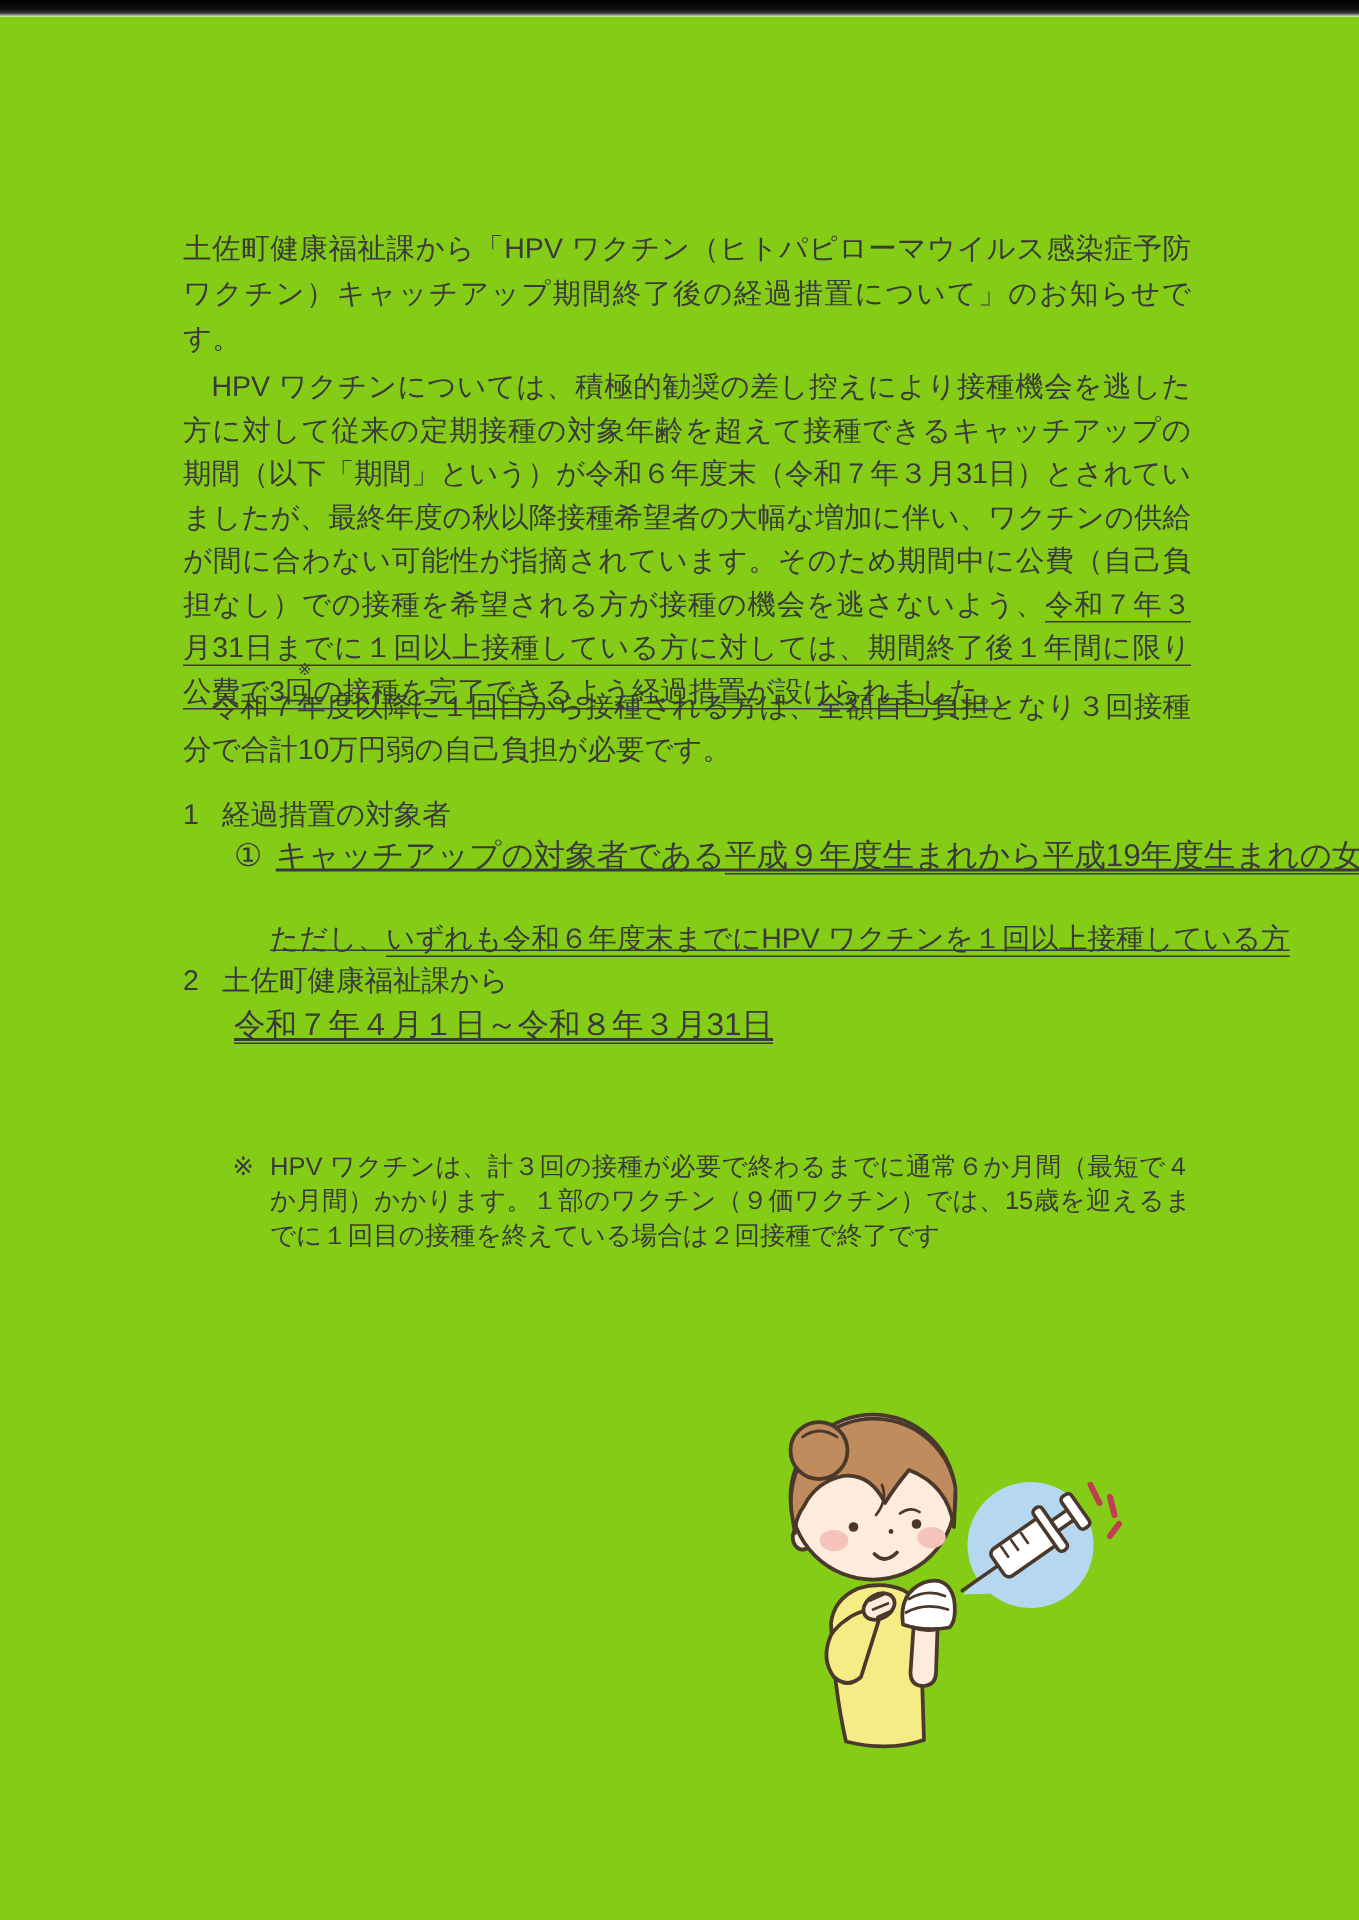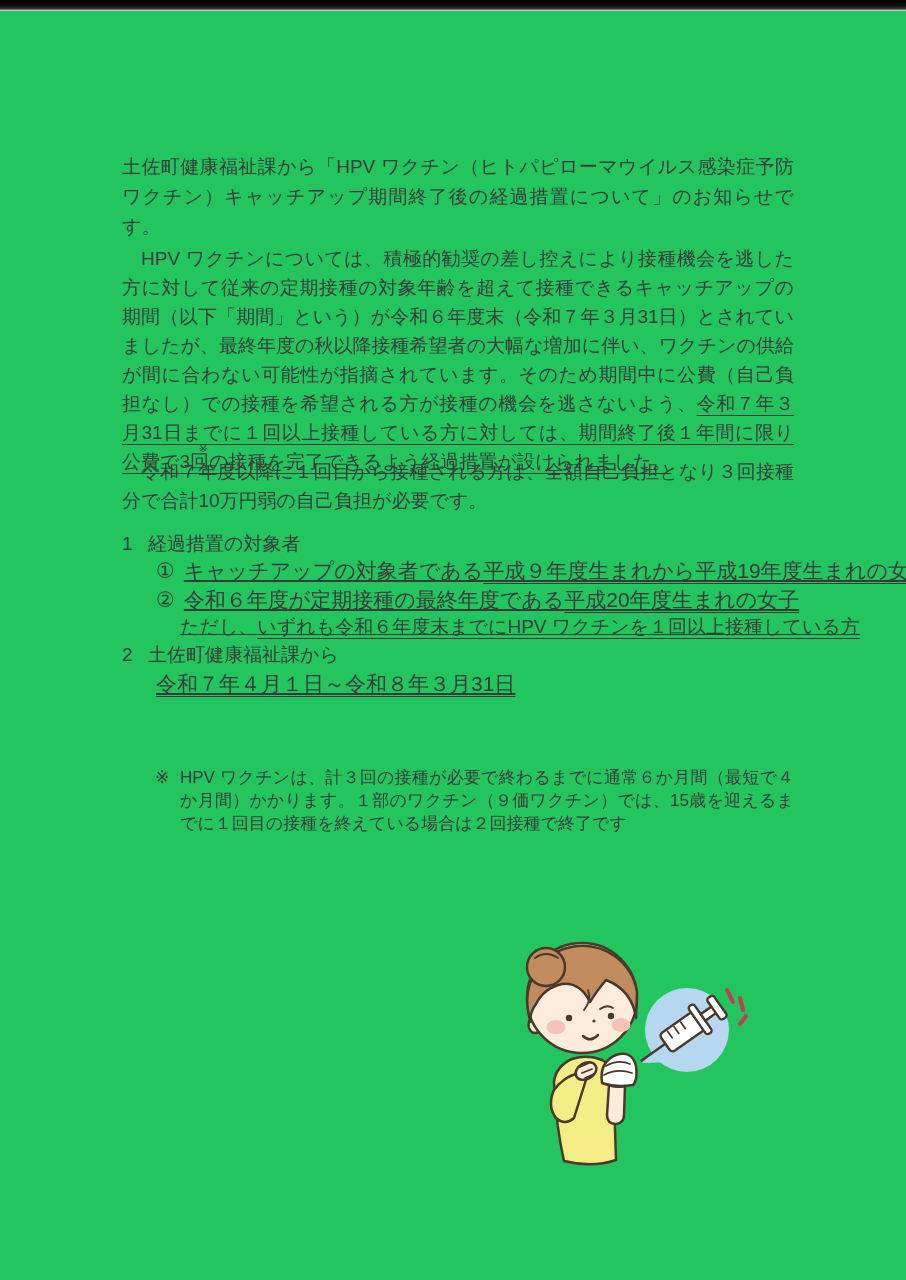--- a/index.html
+++ b/index.html
@@ -1,17 +1,17 @@
 <!DOCTYPE html>
 <html><head>
 <meta charset="utf-8">
 <style>
   html,body{margin:0;padding:0;background:#e9e9e9;}
   .page{
-    position:relative;width:906px;height:1280px;background:#22c55e;overflow:hidden;
+    position:relative;width:906px;height:1280px;background:#84cc16;overflow:hidden;
     font-family:"Liberation Sans","DejaVu Sans",sans-serif;color:#3a3a3a;
   }
   .scan-bar{
     position:absolute;top:0;left:0;width:906px;height:11px;
     background:linear-gradient(180deg,#000 0%,#0d0d0d 50%,#333 78%,#9a9a9a 92%,#fefefe 100%);
   }
   .blk{position:absolute;left:122px;width:672px;font-size:19px;line-height:29px;text-align:justify;}
   .intro{line-height:30px;}
   .indent{text-indent:19px;}
   .u{text-decoration:underline;text-underline-offset:5px;text-decoration-thickness:1px;}
@@ -47,23 +47,20 @@
   </div>
 
   <div class="sec" style="top:529px">
     <span class="sec-num">1</span><span>経過措置の対象者</span>
   </div>
 
   <div class="item" style="top:556px">
     <span class="item-marker">①</span><span>キャッチアップの対象者である</span><span class="u">平成９年度生まれから平成19年度生まれの女子</span>
   </div>
 
-  <div class="item" style="top:585px">
-    <span class="item-marker">②</span><span>令和６年度が定期接種の最終年度である</span><span class="u">平成20年度生まれの女子</span>
-  </div>
 
   <div class="proviso" style="top:612px">
     <span>ただし、</span><span class="u">いずれも令和６年度末までにHPV ワクチンを１回以上接種している方</span>
   </div>
 
   <div class="sec" style="top:640px">
     <span class="sec-num">2</span><span>土佐町健康福祉課から</span>
   </div>
 
   <div class="item" style="top:669px">

